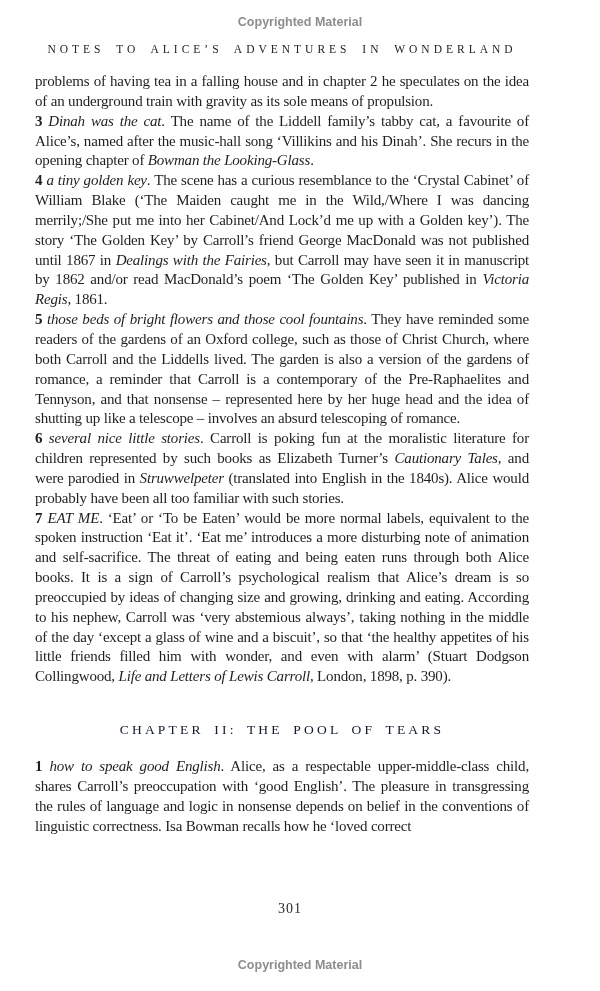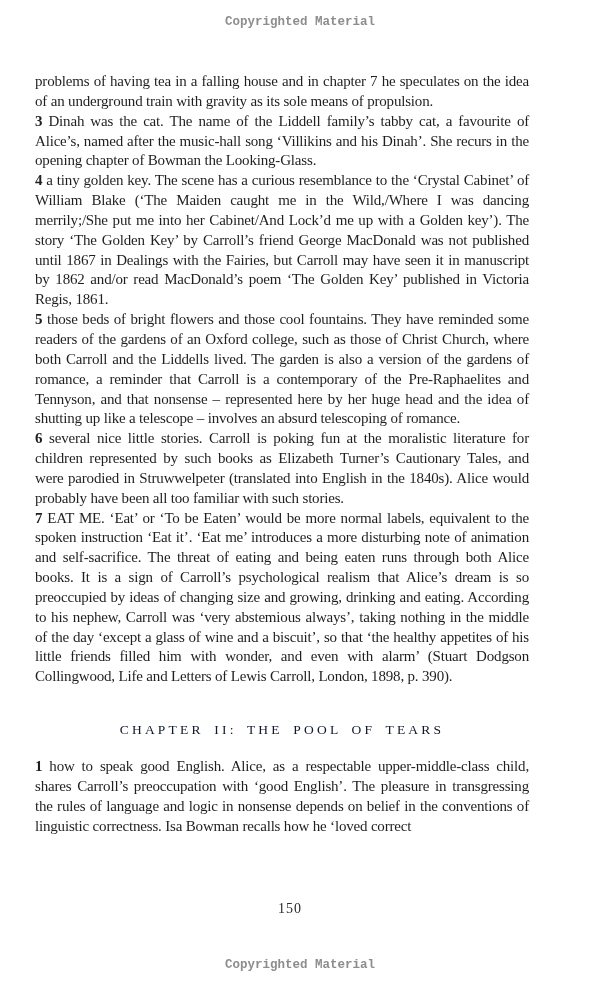--- a/index.html
+++ b/index.html
@@ -14,21 +14,21 @@
     background: #ffffff;
     overflow: hidden;
     font-family: "Liberation Serif", serif;
     color: #1f1f1f;
   }
   .watermark {
     position: absolute;
     left: 0;
     right: 0;
     text-align: center;
-    font-family: Liberation Mono, monospace;
+    font-family: Liberation Sans, sans-serif;
     font-weight: bold;
     font-size: 12.5px;
     letter-spacing: 0px;
     color: #8d8d8d;
   }
   .watermark.top { top: 15px; }
   .watermark.bottom { top: 958px; }
   .running-head {
     position: absolute;
     top: 43px;
@@ -53,21 +53,21 @@
     color: #1f1f1f;
   }
   .body-column p.note {
     margin: 0;
     padding: 0;
     text-indent: 0;
   }
   .note-num {
     font-weight: bold;
   }
-  .it { }
+  .it { font-style: italic; }
   .pl { font-style: normal; }
   .chapter-heading {
     margin: 33px 0 17px 0;
     text-align: center;
     font-size: 13.5px;
     letter-spacing: 3.2px;
     word-spacing: 4px;
     font-weight: normal;
     color: #0f172a;
     white-space: nowrap;
@@ -82,28 +82,29 @@
     letter-spacing: 1px;
     color: #2a2a2a;
   }
 </style>
 </head>
 <body>
 
 <div class="page">
   <div class="watermark top">Copyrighted Material</div>
 
+  <div class="running-head">NOTES TO ALICE’S ADVENTURES IN WONDERLAND</div>
 
   <div class="body-column">
-      <p class="note"><span class="pl">problems of having tea in a falling house and in chapter 7 he speculates on the idea of an underground train with gravity as its sole means of propulsion.</span></p>
+      <p class="note"><span class="pl">problems of having tea in a falling house and in chapter 2 he speculates on the idea of an underground train with gravity as its sole means of propulsion.</span></p>
       <p class="note"><span class="note-num">3 </span><span class="it">Dinah was the cat</span><span class="pl">. The name of the Liddell family’s tabby cat, a favourite of Alice’s, named after the music-hall song ‘Villikins and his Dinah’. She recurs in the opening chapter of </span><span class="it">Bowman the Looking-Glass</span><span class="pl">.</span></p>
       <p class="note"><span class="note-num">4 </span><span class="it">a tiny golden key</span><span class="pl">. The scene has a curious resemblance to the ‘Crystal Cabinet’ of William Blake (‘The Maiden caught me in the Wild,/Where I was dancing merrily;/She put me into her Cabinet/And Lock’d me up with a Golden key’). The story ‘The Golden Key’ by Carroll’s friend George MacDonald was not published until 1867 in </span><span class="it">Dealings with the Fairies</span><span class="pl">, but Carroll may have seen it in manuscript by 1862 and/or read MacDonald’s poem ‘The Golden Key’ published in </span><span class="it">Victoria Regis</span><span class="pl">, 1861.</span></p>
       <p class="note"><span class="note-num">5 </span><span class="it">those beds of bright flowers and those cool fountains</span><span class="pl">. They have reminded some readers of the gardens of an Oxford college, such as those of Christ Church, where both Carroll and the Liddells lived. The garden is also a version of the gardens of romance, a reminder that Carroll is a contemporary of the Pre-Raphaelites and Tennyson, and that nonsense – represented here by her huge head and the idea of shutting up like a telescope – involves an absurd telescoping of romance.</span></p>
       <p class="note"><span class="note-num">6 </span><span class="it">several nice little stories</span><span class="pl">. Carroll is poking fun at the moralistic literature for children represented by such books as Elizabeth Turner’s </span><span class="it">Cautionary Tales</span><span class="pl">, and were parodied in </span><span class="it">Struwwelpeter</span><span class="pl"> (translated into English in the 1840s). Alice would probably have been all too familiar with such stories.</span></p>
       <p class="note"><span class="note-num">7 </span><span class="it">EAT ME</span><span class="pl">. ‘Eat’ or ‘To be Eaten’ would be more normal labels, equivalent to the spoken instruction ‘Eat it’. ‘Eat me’ introduces a more disturbing note of animation and self-sacrifice. The threat of eating and being eaten runs through both Alice books. It is a sign of Carroll’s psychological realism that Alice’s dream is so preoccupied by ideas of changing size and growing, drinking and eating. According to his nephew, Carroll was ‘very abstemious always’, taking nothing in the middle of the day ‘except a glass of wine and a biscuit’, so that ‘the healthy appetites of his little friends filled him with wonder, and even with alarm’ (Stuart Dodgson Collingwood, </span><span class="it">Life and Letters of Lewis Carroll</span><span class="pl">, London, 1898, p. 390).</span></p>
       <div class="chapter-heading">CHAPTER II: THE POOL OF TEARS</div>
       <p class="note"><span class="note-num">1 </span><span class="it">how to speak good English</span><span class="pl">. Alice, as a respectable upper-middle-class child, shares Carroll’s preoccupation with ‘good English’. The pleasure in transgressing the rules of language and logic in nonsense depends on belief in the conventions of linguistic correctness. Isa Bowman recalls how he ‘loved correct</span></p>
     </div>
 
-  <div class="page-number">150</div>
+  <div class="page-number">301</div>
 
   <div class="watermark bottom">Copyrighted Material</div>
 </div>
 
 </body></html>

